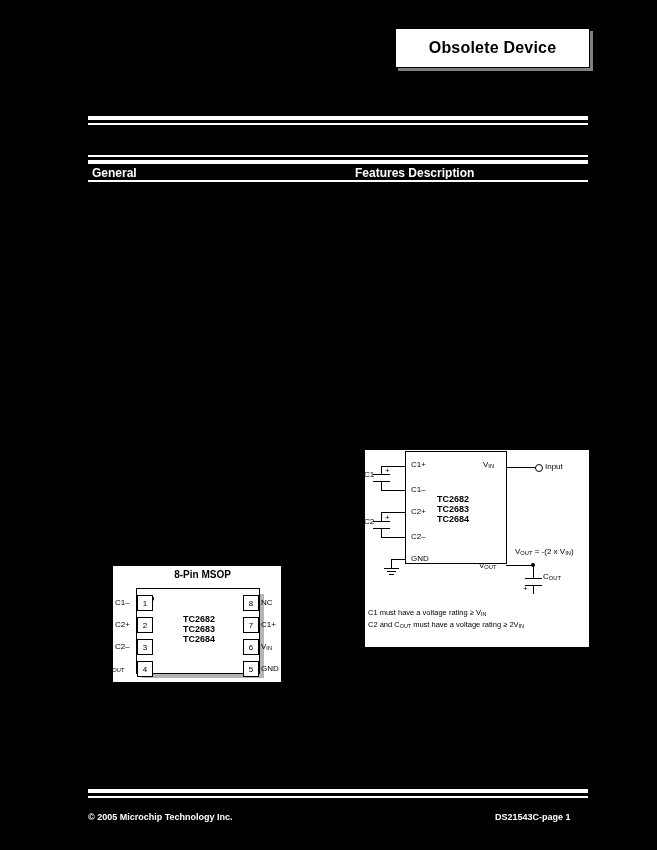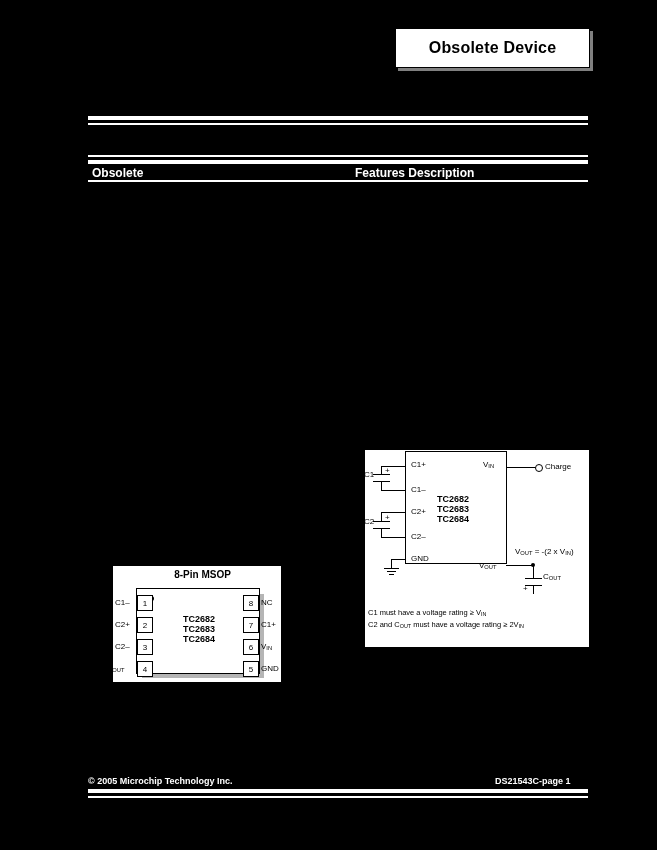--- a/index.html
+++ b/index.html
@@ -80,21 +80,21 @@
     height: 12px;
     line-height: 12px;
     overflow: hidden;
   }
   .subhead-left { left: 92px; }
   .subhead-right { left: 355px; }
 
   
   .footer-text {
     position: absolute;
-    top: 776px;
+    top: 812px;
     font-size: 9px;
     font-weight: bold;
     color: #ffffff;
     height: 10px;
     line-height: 10px;
     overflow: hidden;
   }
   .footer-left { left: 88px; }
   .footer-right { left: 495px; }
 
@@ -251,21 +251,21 @@
 
   <div class="obsolete-box">
     <span>Obsolete Device</span>
   </div>
 
   <div class="rule rule-thick" style="top:116px;"></div>
   <div class="rule rule-thin" style="top:123px;"></div>
   <div class="rule rule-thin" style="top:155px;"></div>
   <div class="rule rule-thick" style="top:160px;"></div>
 
-  <div class="subhead subhead-left">Obsolete</div>
+  <div class="subhead subhead-left">General</div>
   <div class="subhead subhead-right">Features Description</div>
 
   <div class="rule rule-thin" style="top:180px;"></div>
 
   <div class="app-diagram">
 
     <div class="ic-box"></div>
 
     <div class="ic-label">
       <div>TC2682</div>
@@ -300,21 +300,21 @@
     <div class="pinlabel" style="left:-1px; top:67px;">C2</div>
 
     <div class="wire wire-h" style="left:26px; top:109px; width:15px;"></div>
     <div class="wire wire-v" style="left:26px; top:109px; height:9px;"></div>
     <div class="cap-plate" style="left:19px; top:118px; width:15px;"></div>
     <div class="cap-plate" style="left:22px; top:121px; width:9px;"></div>
     <div class="cap-plate" style="left:24px; top:124px; width:5px;"></div>
 
     <div class="wire wire-h" style="left:141px; top:17px; width:30px;"></div>
     <div class="open-circle" style="left:170px; top:14px;"></div>
-    <div class="pinlabel" style="left:180px; top:12px;">Charge</div>
+    <div class="pinlabel" style="left:180px; top:12px;">Input</div>
 
     <div class="wire wire-h" style="left:141px; top:115px; width:28px;"></div>
     <div class="node-dot" style="left:166px; top:113px;"></div>
     <div class="wire wire-v" style="left:168px; top:115px; height:13px;"></div>
     <div class="cap-plate" style="left:160px; top:128px; width:17px;"></div>
     <div class="cap-plate" style="left:160px; top:135px; width:17px;"></div>
     <div class="wire wire-v" style="left:168px; top:135px; height:9px;"></div>
     <div class="pinlabel" style="left:158px; top:134px;">+</div>
     <div class="pinlabel" style="left:178px; top:122px;">C<sub>OUT</sub></div>
     <div class="pinlabel" style="left:150px; top:97px;">V<sub>OUT</sub> = -(2 x V<sub>IN</sub>)</div>

